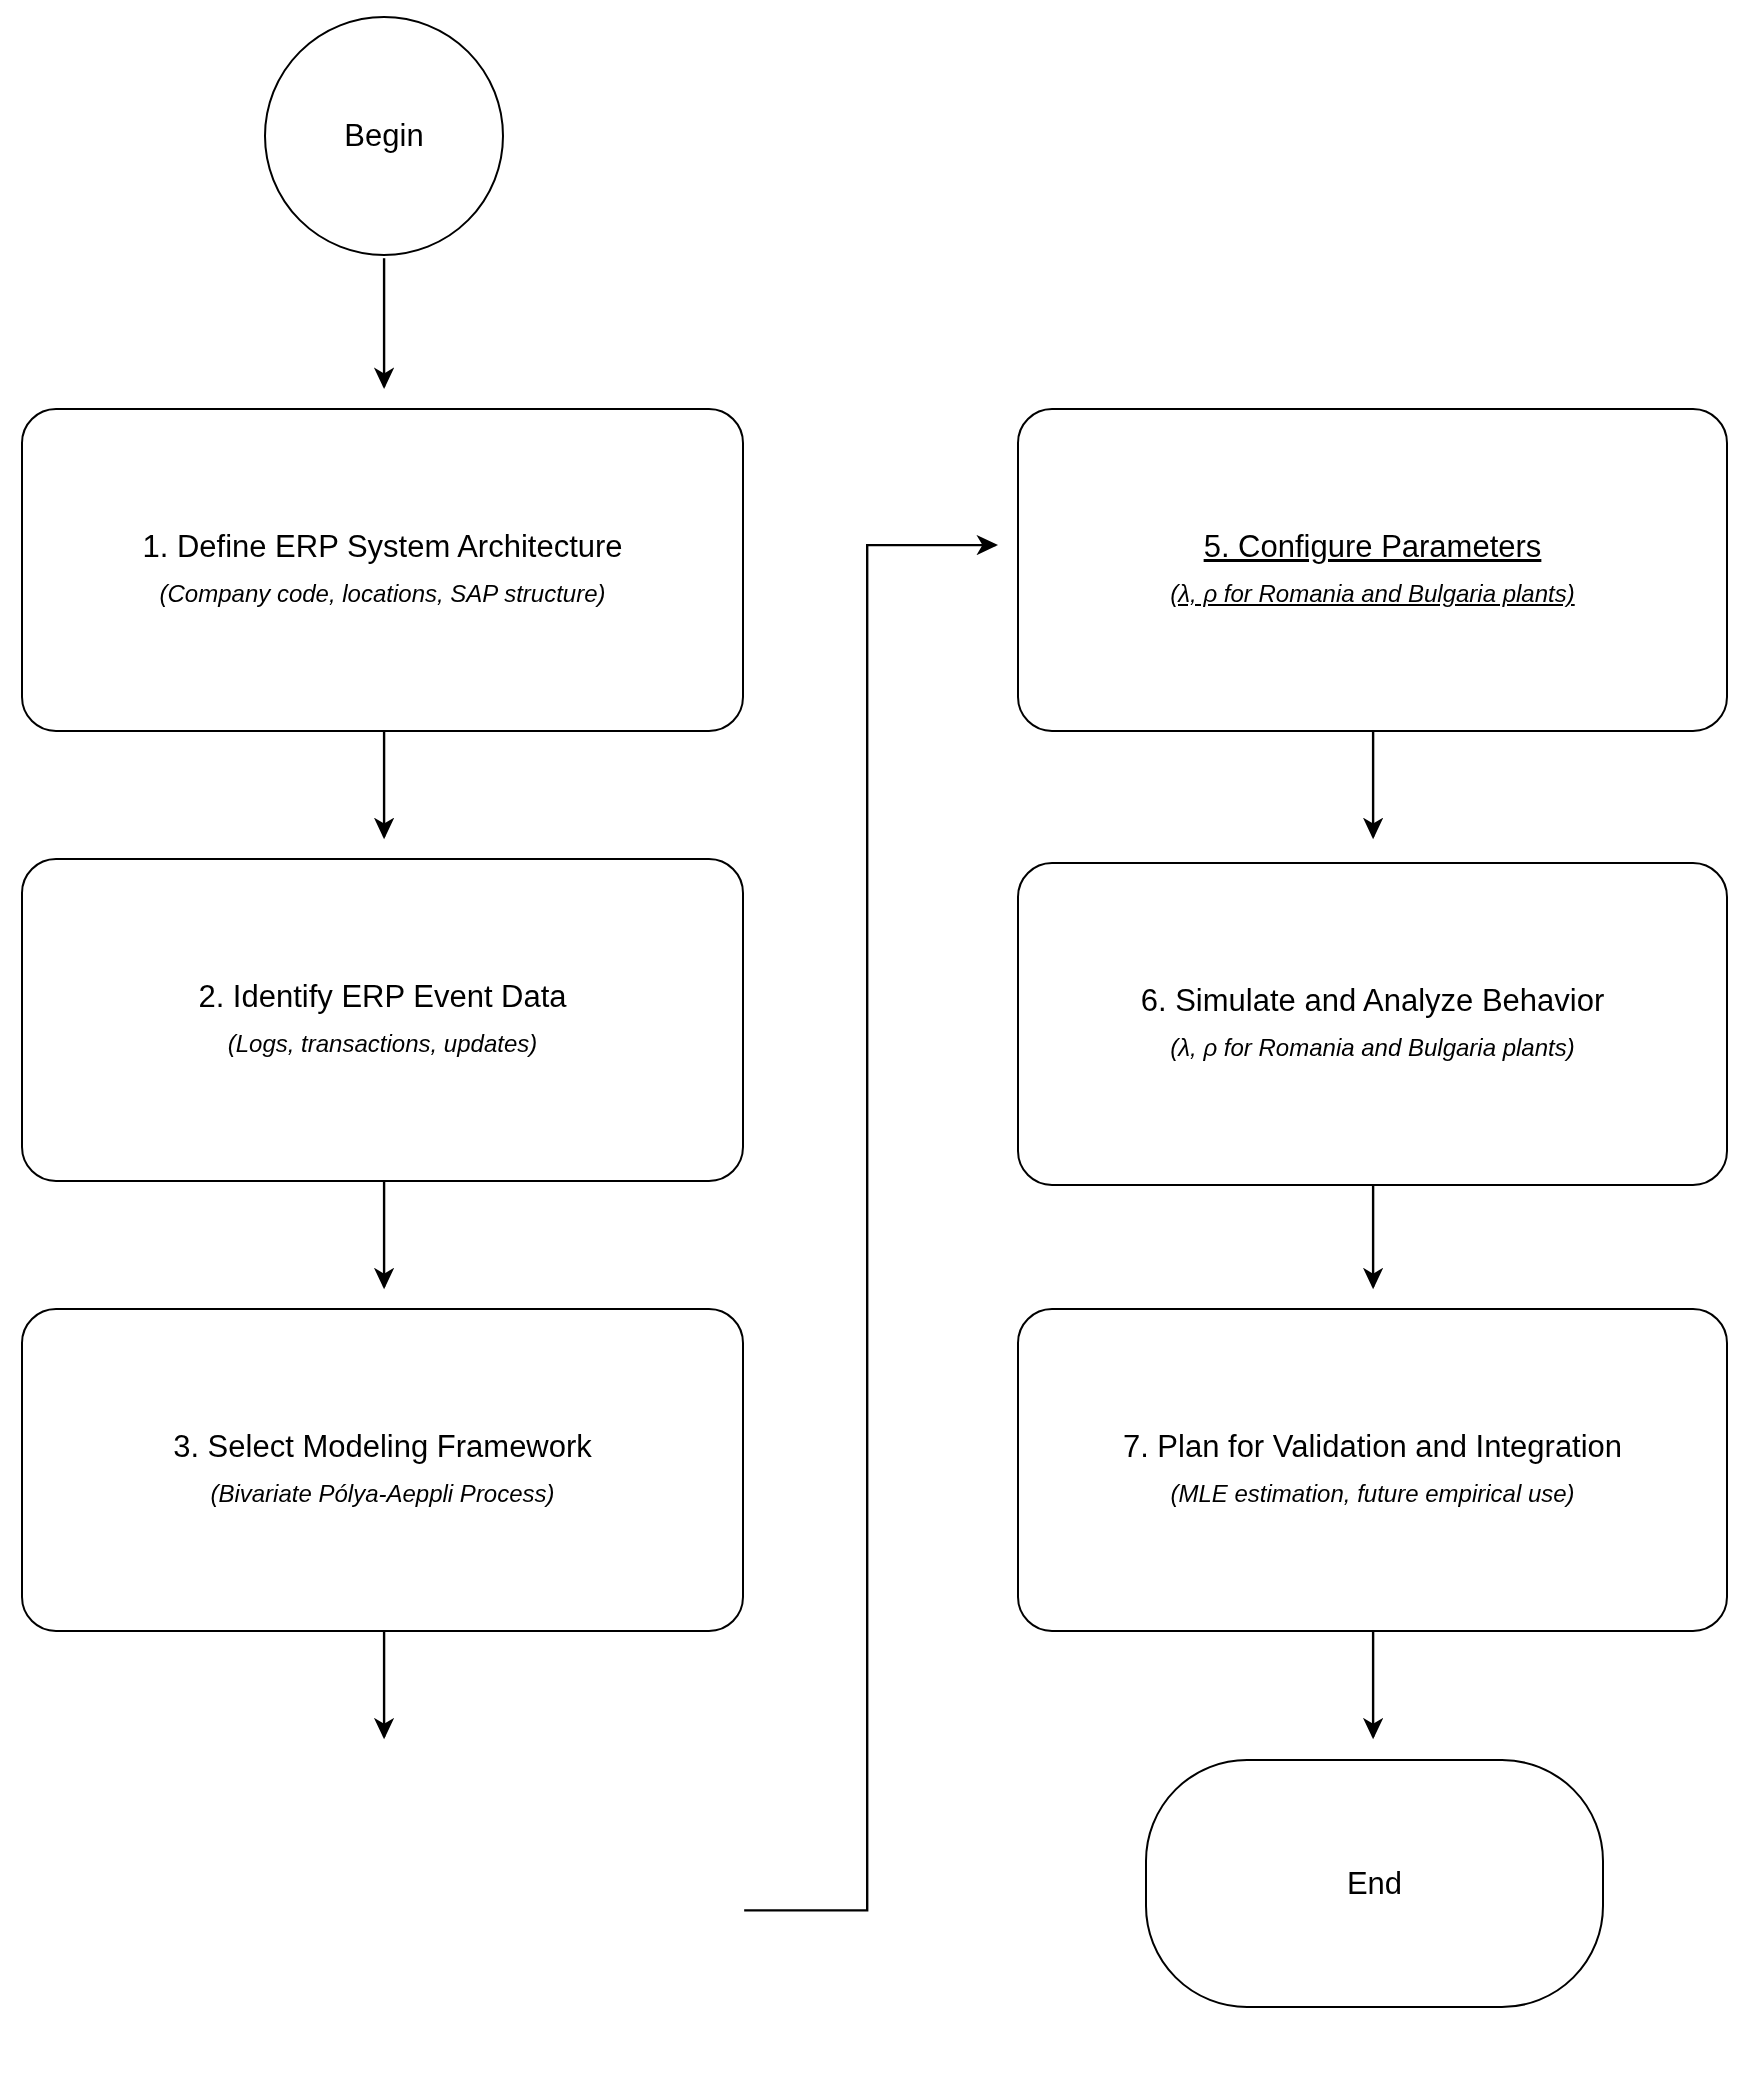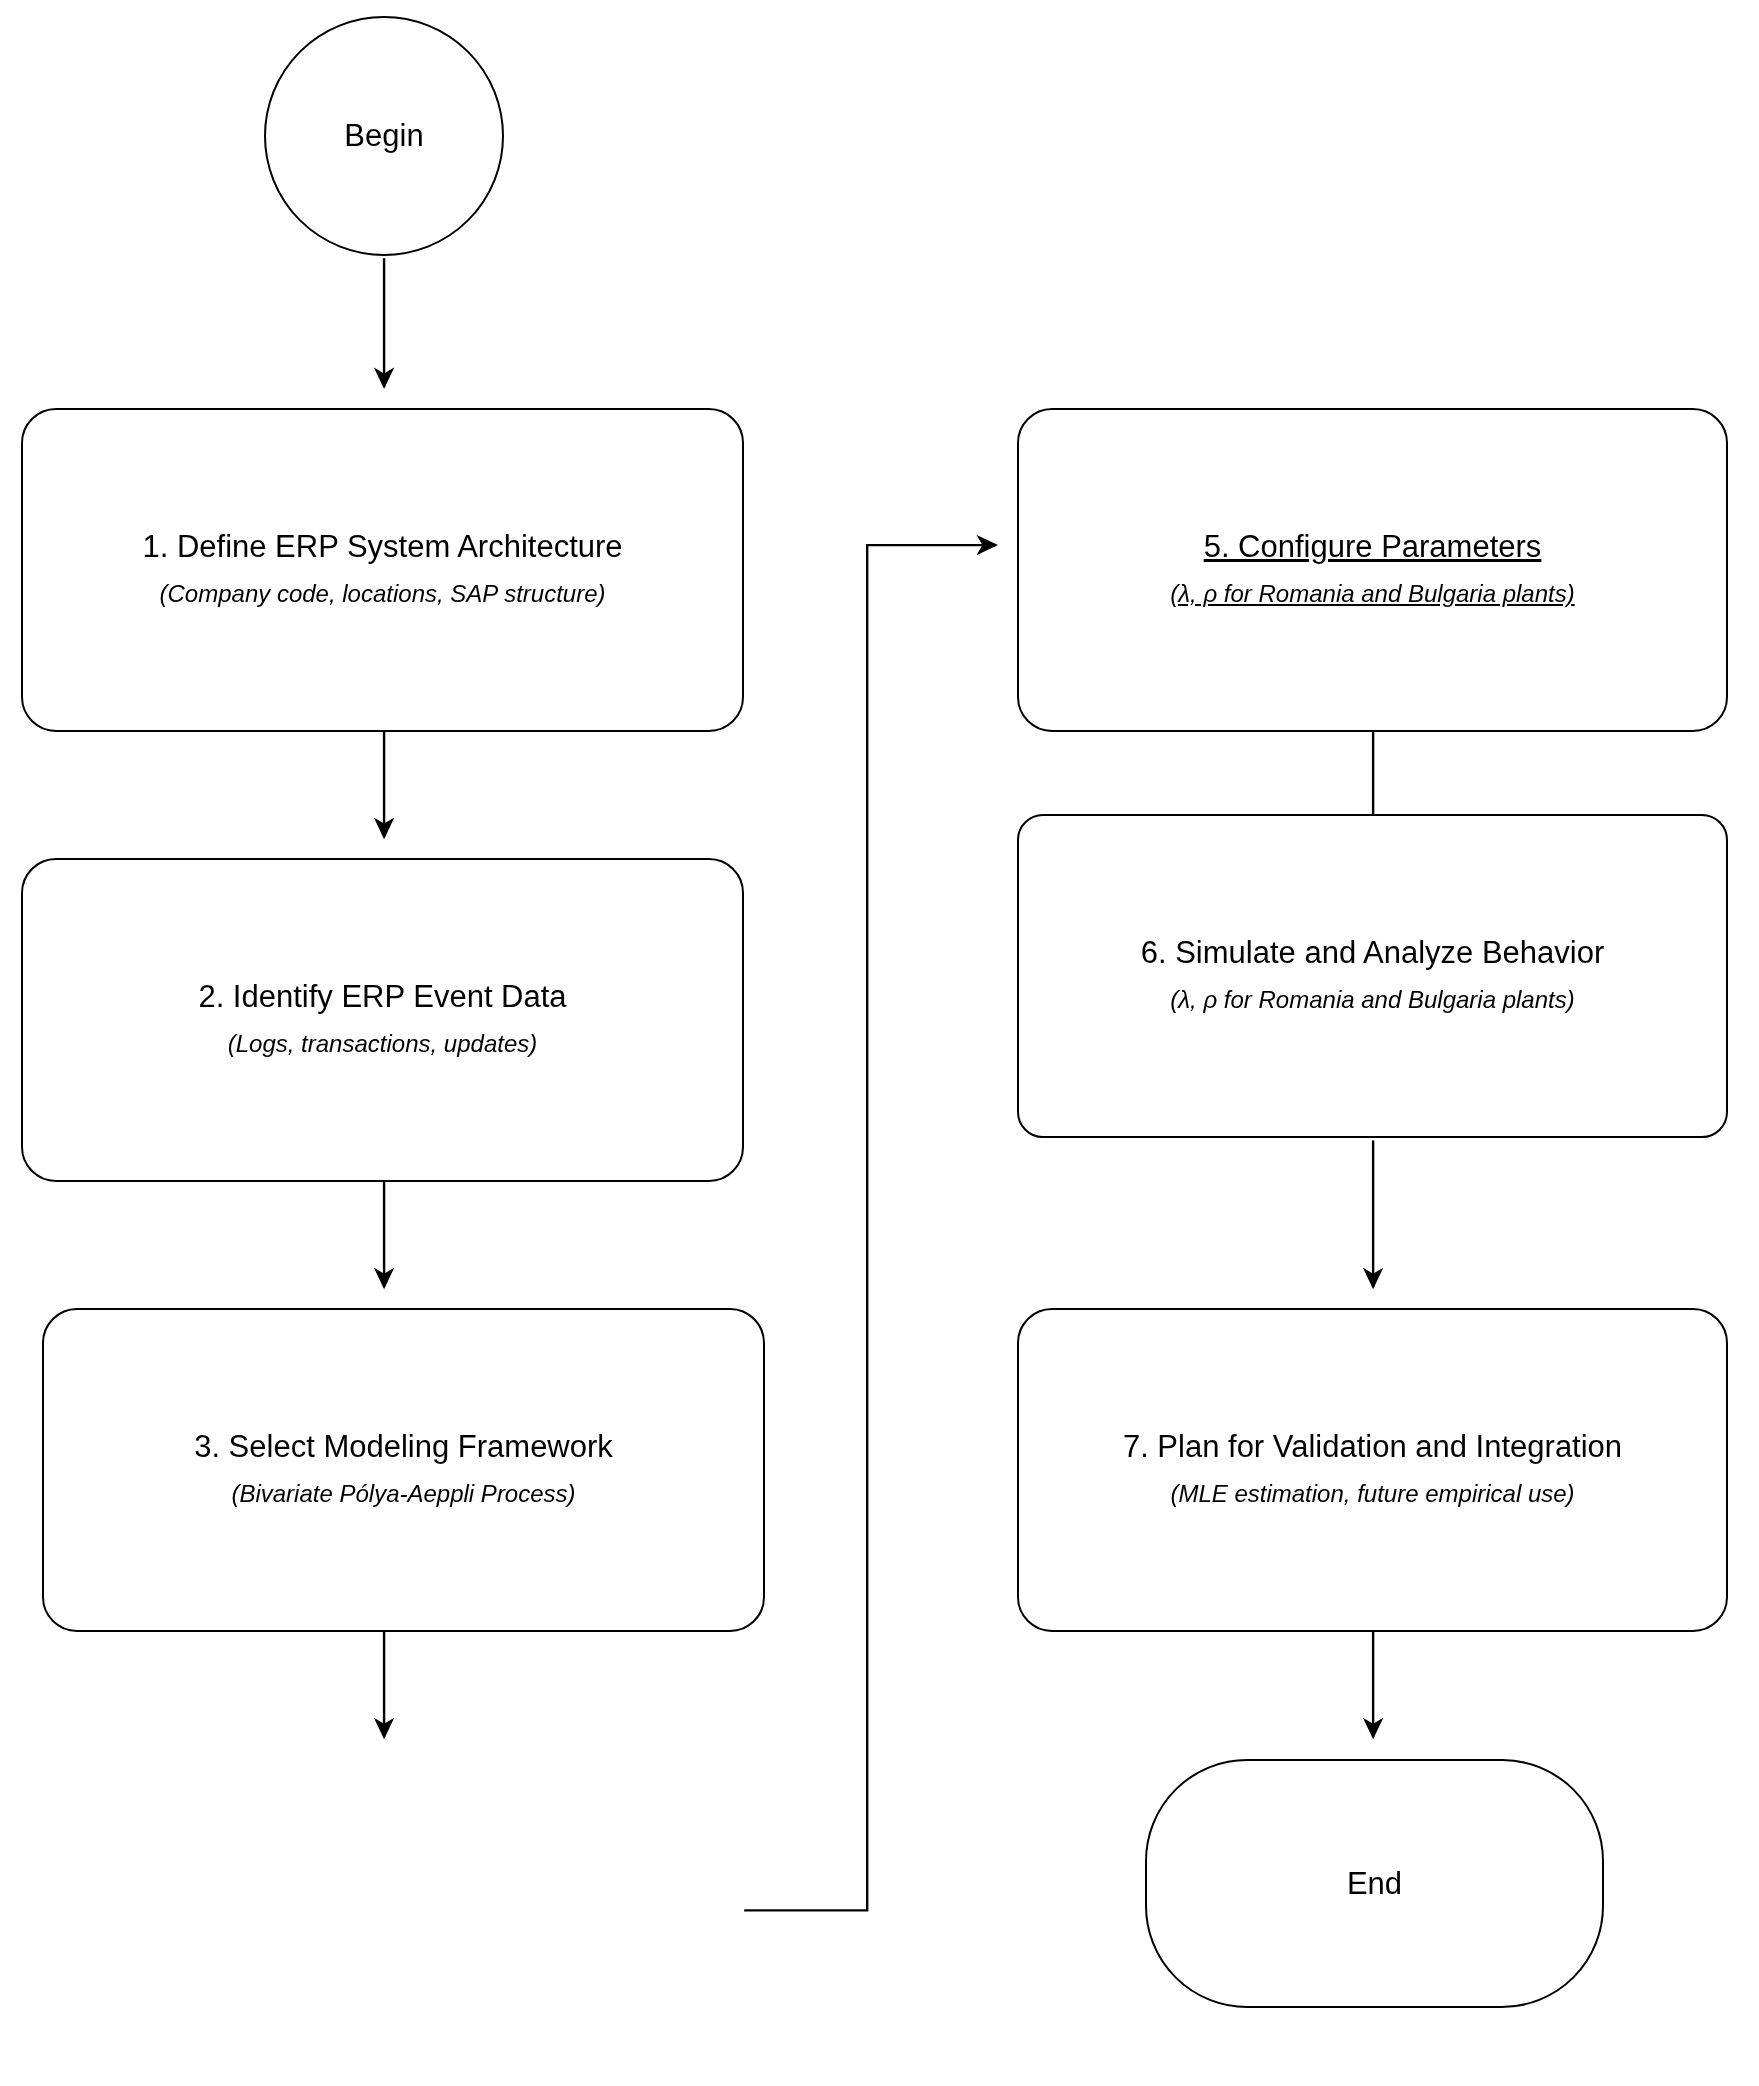--- a/index.html
+++ b/index.html
@@ -54,26 +54,26 @@
     font-style: italic;
     white-space: nowrap;
   }
   .terminator-label {
     font-size: 31px;
   }
   
   .col-left  { left: 21px; }
   #box-step1 { top: 408px; }
   #box-step2 { top: 858px; }
-  #box-step3 { top: 1308px; margin-left: 21px; }
+  #box-step3 { top: 1308px; }
   #box-step4 { top: 1759px; height: 303px; }
   
   .col-right { left: 1017px; width: 711px; }
   #box-step5 { top: 408px; text-decoration: underline; }
-  #box-step6 { top: 814px; border-radius: 26px; }
+  #box-step6 { top: 862px; }
   #box-step7 { top: 1308px; }
   
   #node-begin {
     left: 264px;
     top: 15.6px;
     width: 240px;
     height: 240px;
     border-radius: 50%;
   }
   #node-end {

